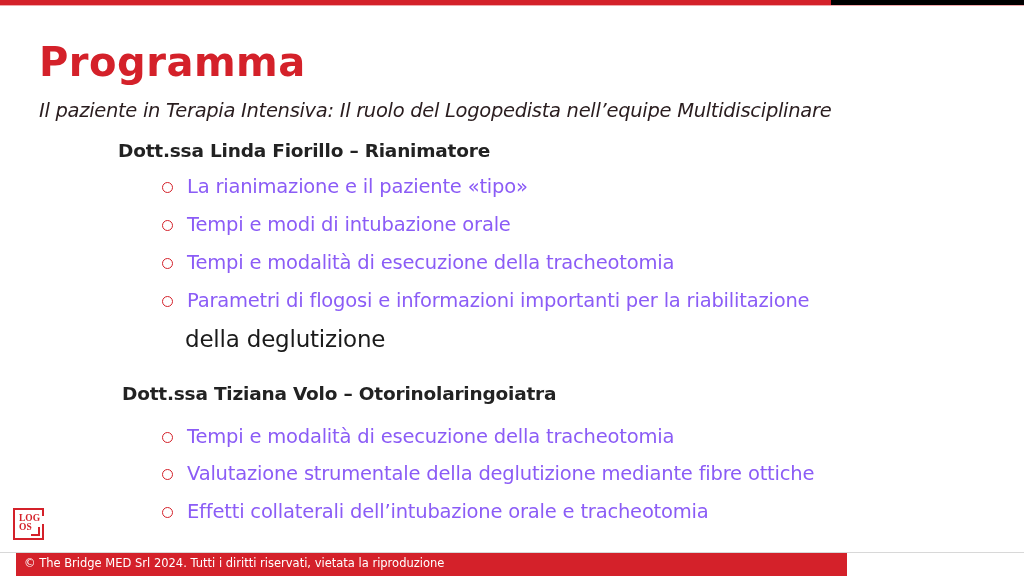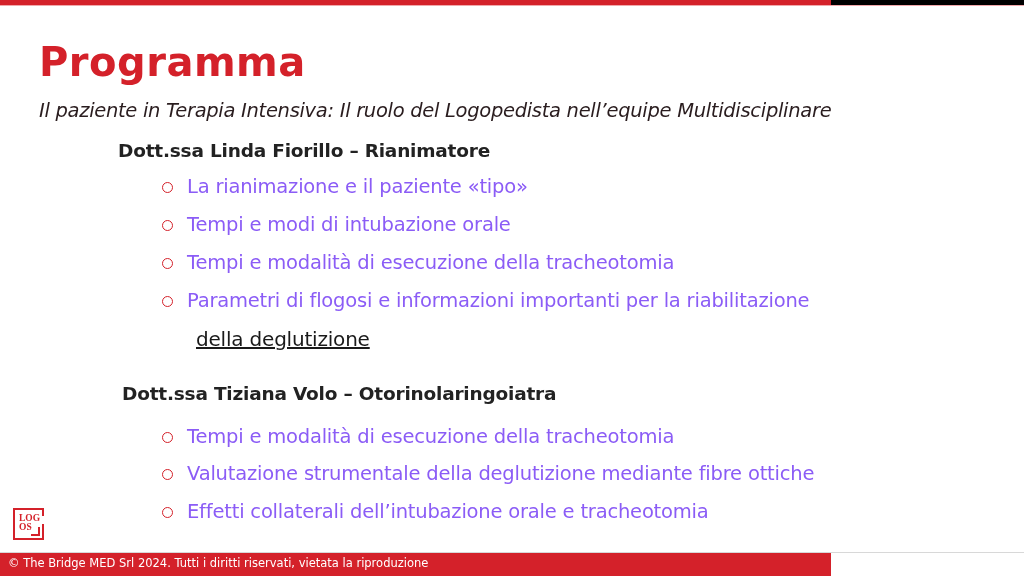--- a/index.html
+++ b/index.html
@@ -32,38 +32,38 @@
   .item {
     position: absolute; left: 162px; display: flex; align-items: center;
     font-size: 19.5px; color: #8b5cf6; line-height: 26px; white-space: nowrap;
     letter-spacing: -0.2px;
   }
   .bullet {
     display: inline-block; width: 11px; height: 11px; border: 1.6px solid #d4212a;
     border-radius: 50%; margin-right: 14px; box-sizing: border-box; flex: none;
   }
   .cont {
-    position: absolute; left: 196px; font-size: 20px; color: #1a1a1a;
-    line-height: 26px; white-space: nowrap; letter-spacing: -0.2px; text-decoration: underline;
+    position: absolute; left: 185px; font-size: 23px; color: #1a1a1a;
+    line-height: 26px; white-space: nowrap; letter-spacing: -0.2px;
   }
 
   .logo {
     position: absolute; left: 13px; top: 508px; width: 31px; height: 32px;
     border: 2px solid #d4212a; box-sizing: border-box;
     color: #d4212a; font-weight: bold; font-size: 9.5px; line-height: 9px;
     padding: 4px 0 0 4px;
     font-family: Liberation Serif, serif;
   }
   .logo .corner {
     position: absolute; right: 2px; bottom: 2px; width: 7px; height: 7px;
     border-right: 2px solid #d4212a; border-bottom: 2px solid #d4212a;
   }
   .logo-gap { position: absolute; right: -2px; top: 6px; width: 3px; height: 8px; background: #fff; }
 
-  .footer { position: absolute; left: 0; top: 553px; width: 860px; height: 23px; display: flex; }
+  .footer { position: absolute; left: 16px; top: 553px; width: 860px; height: 23px; display: flex; }
   .footer .red {
     width: 831px; background: #d4212a; color: #fff; font-size: 11.5px;
     line-height: 20px; padding-left: 8px; box-sizing: border-box; white-space: nowrap;
   }
   .footer .black {
     flex: 1; background: #000; color: #fff; font-size: 12px; line-height: 22px;
     text-align: center; letter-spacing: 1.6px;
   }
   .footer-line { position: absolute; left: 0; top: 552px; width: 1024px; height: 1px; background: #d8d8d8; }
 </style>

